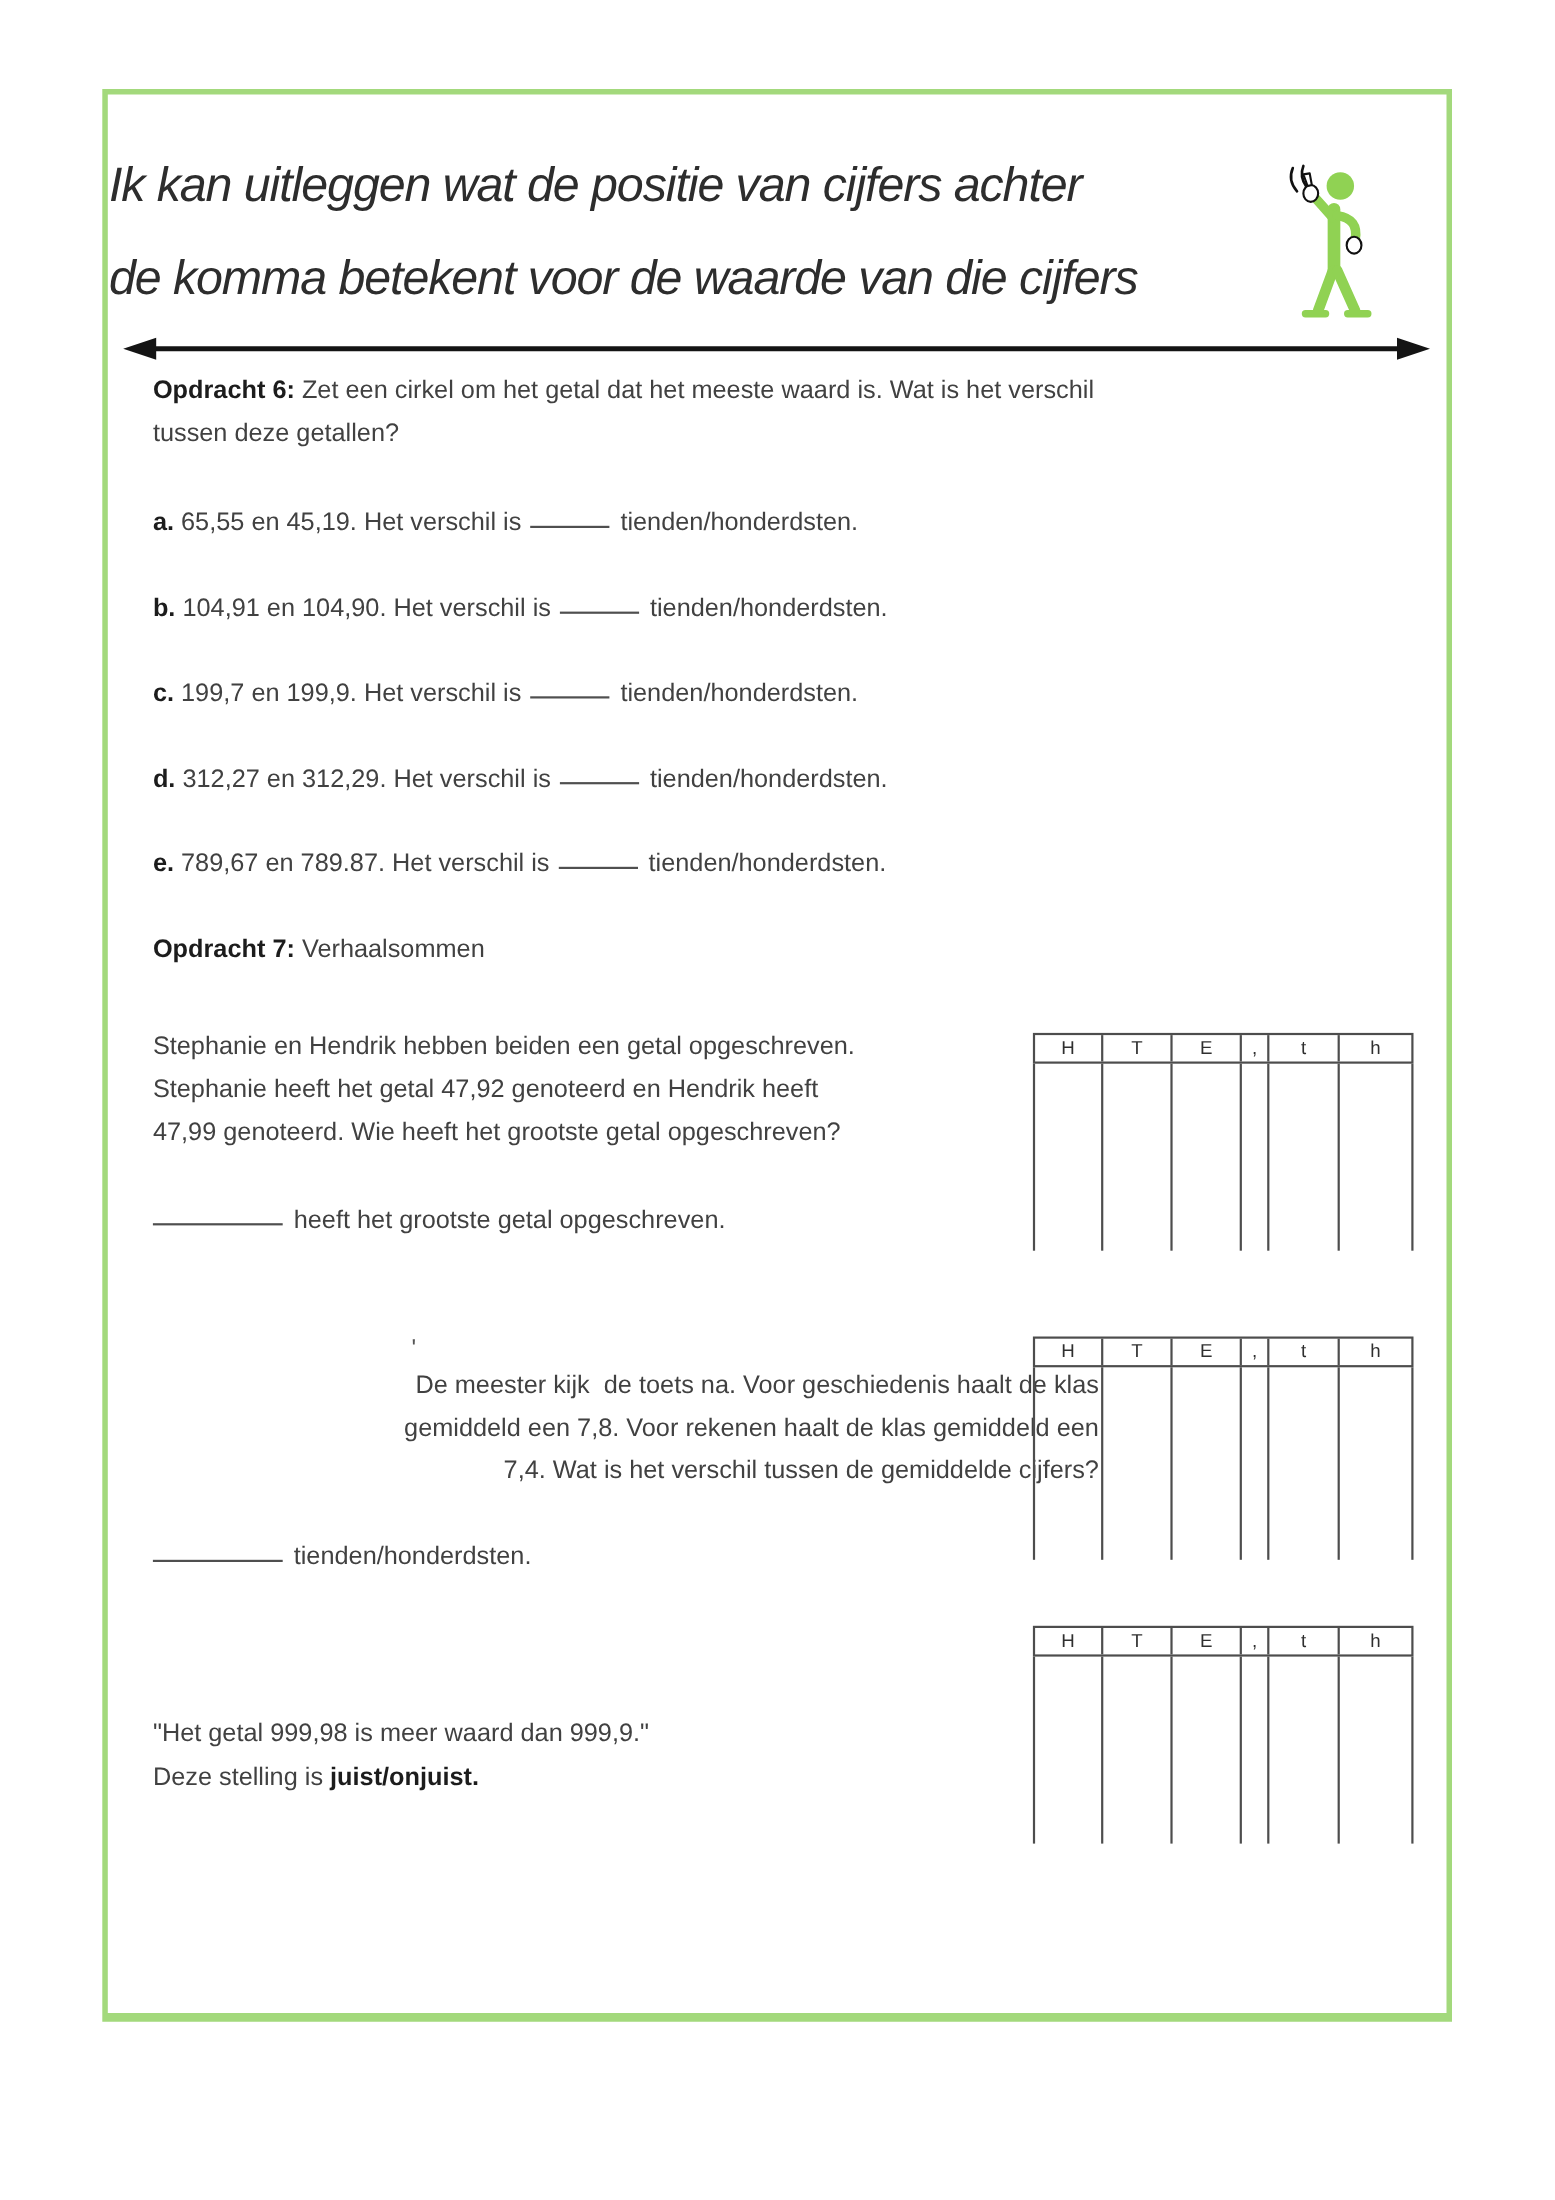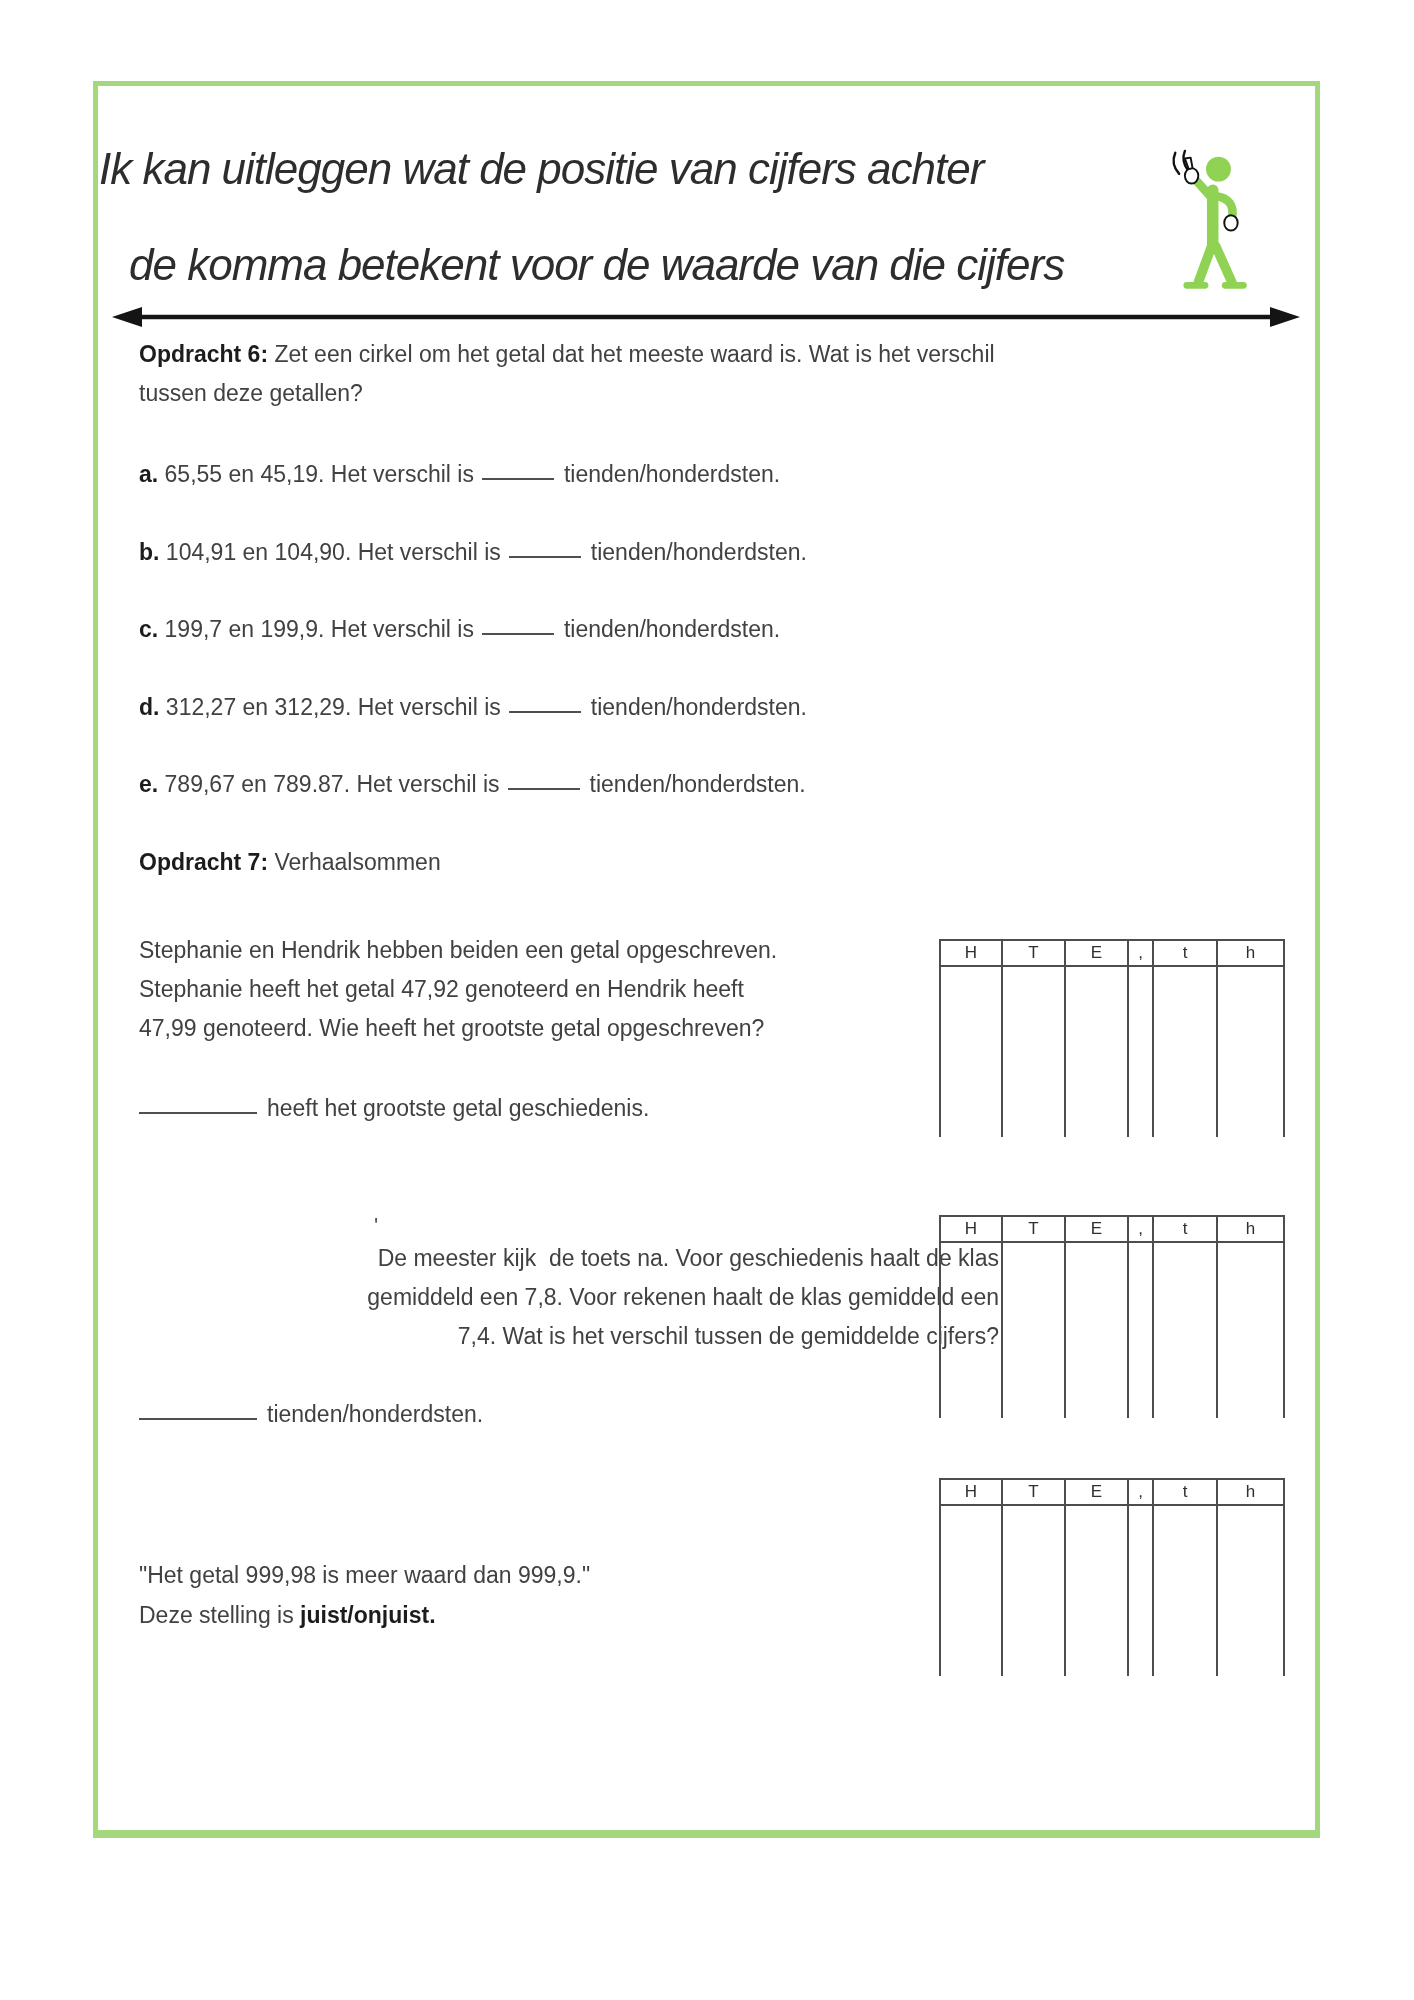--- a/index.html
+++ b/index.html
@@ -24,21 +24,21 @@
     position:absolute;left:99px;width:1120px;
     text-align:left;
     font-style:italic;
     font-weight:400;
     font-size:44px;
     line-height:60px;
     color:#2d2d2d;
     letter-spacing:-1px;
   }
   .t-line1{top:139px;}
-  .t-line2{top:235px;padding-left:30px;}
+  .t-line2{top:223px;}
   .figure-wrap{position:absolute;left:1158px;top:146px;width:96px;height:148px;}
   .arrow-wrap{position:absolute;left:110px;top:303px;width:1192px;height:28px;}
 
   .textline{position:absolute;left:126px;font-size:23px;line-height:39px;color:#414141;margin-left:13px;}
   .b{font-weight:700;color:#1c1c1c;}
   .blank{
     display:inline-block;
     border-bottom:2px solid #4f4f4f;
     height:5px;
     margin:0 10px 2px 8px;
@@ -153,21 +153,21 @@
     <span class="b">Opdracht 7:</span> <span>Verhaalsommen</span>
   </div>
 
   <div class="textline" style="top:931px;width:860px;">
     <div>Stephanie en Hendrik hebben beiden een getal opgeschreven.</div>
     <div>Stephanie heeft het getal 47,92 genoteerd en Hendrik heeft</div>
     <div>47,99 genoteerd. Wie heeft het grootste getal opgeschreven?</div>
   </div>
 
   <div class="textline" style="top:1089px;">
-    <span class="blank blank-lg"></span><span>heeft het grootste getal geschiedenis.</span>
+    <span class="blank blank-lg"></span><span>heeft het grootste getal opgeschreven.</span>
   </div>
 
   <span class="stray-mark">'</span>
 
   <div class="textline" style="top:1239px;width:860px;text-align:right;">
     <div>De meester kijk&nbsp; de toets na. Voor geschiedenis haalt de klas</div>
     <div>gemiddeld een 7,8. Voor rekenen haalt de klas gemiddeld een</div>
     <div>7,4. Wat is het verschil tussen de gemiddelde cijfers?</div>
   </div>
 

